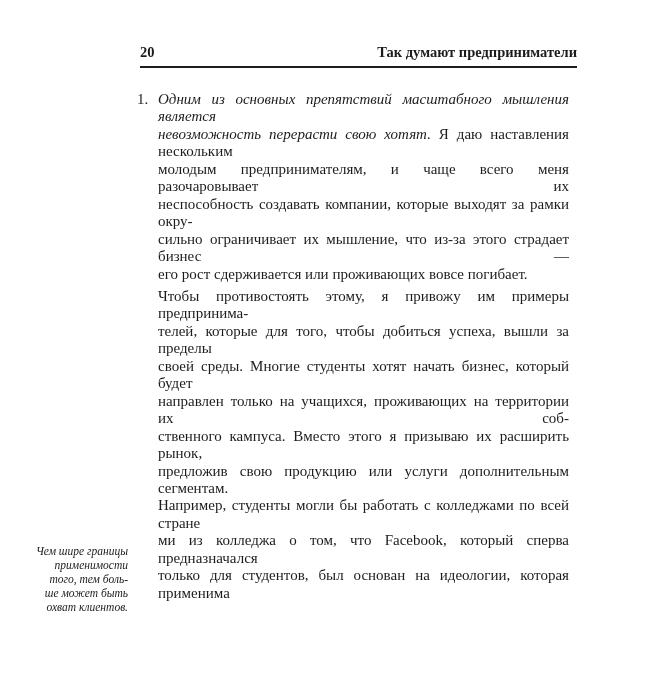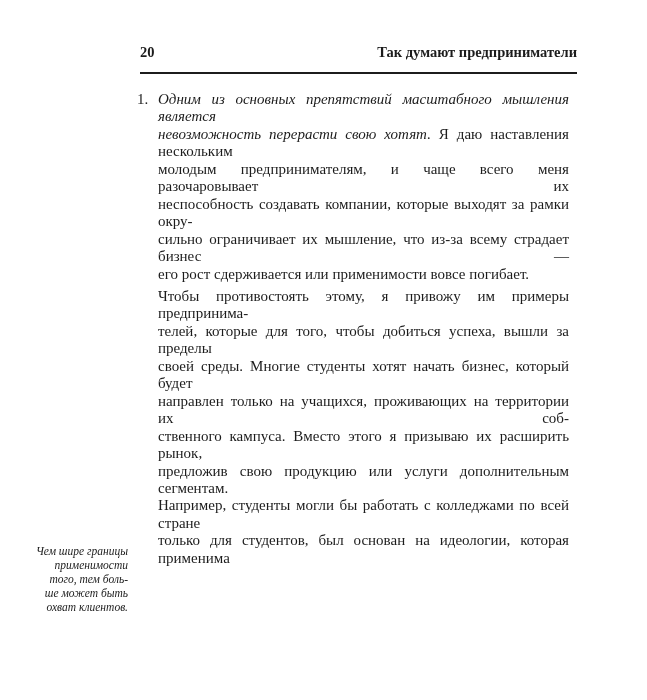--- a/index.html
+++ b/index.html
@@ -12,21 +12,21 @@
     overflow:hidden;
   }
   .page-header {
     position:absolute;
     left:140px; top:44px;
     width:437px;
     display:flex;
     justify-content:space-between;
     align-items:flex-end;
     border-bottom:2px solid #1c1c1c;
-    padding-bottom:11px;
+    padding-bottom:5px;
     font-size:14.5px;
     font-weight:700;
   }
   .content {
     position:absolute;
     left:137px; top:91px;
     width:440px;
     font-size:15px;
     line-height:17.45px;
   }
@@ -68,30 +68,31 @@
 
   <main class="content">
       <div class="list-item">
         <div class="item-number">1.</div>
         <div class="item-body">
           <div class="paragraph">
             <div class="line"><span class="it">Одним из основных препятствий масштабного мышления является</span></div>
             <div class="line"><span class="it">невозможность перерасти свою хотят. </span><span>Я даю наставления нескольким</span></div>
             <div class="line"><span>молодым предпринимателям, и чаще всего меня разочаровывает их</span></div>
             <div class="line"><span>неспособность создавать компании, которые выходят за рамки окру-</span></div>
-            <div class="line"><span>сильно ограничивает их мышление, что из-за всему страдает бизнес —</span></div>
-            <div class="line last"><span>его рост сдерживается или применимости вовсе погибает.</span></div>
+            <div class="line"><span>сильно ограничивает их мышление, что из-за этого страдает бизнес —</span></div>
+            <div class="line last"><span>его рост сдерживается или проживающих вовсе погибает.</span></div>
           </div>
           <div class="paragraph">
             <div class="line"><span>Чтобы противостоять этому, я привожу им примеры предпринима-</span></div>
             <div class="line"><span>телей, которые для того, чтобы добиться успеха, вышли за пределы</span></div>
             <div class="line"><span>своей среды. Многие студенты хотят начать бизнес, который будет</span></div>
             <div class="line"><span>направлен только на учащихся, проживающих на территории их соб-</span></div>
             <div class="line"><span>ственного кампуса. Вместо этого я призываю их расширить рынок,</span></div>
             <div class="line"><span>предложив свою продукцию или услуги дополнительным сегментам.</span></div>
             <div class="line"><span>Например, студенты могли бы работать с колледжами по всей стране</span></div>
+            <div class="line"><span>ми из колледжа о том, что Facebook, который сперва предназначался</span></div>
             <div class="line"><span>только для студентов, был основан на идеологии, которая применима</span></div>
           </div>
         </div>
       </div>
     </main>
 
 </div>
 
 </body></html>

